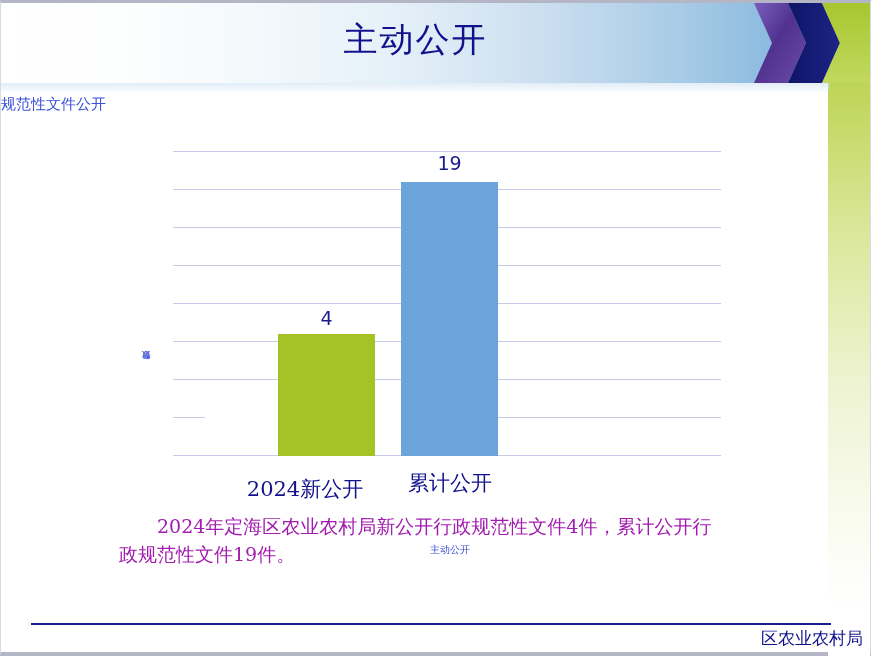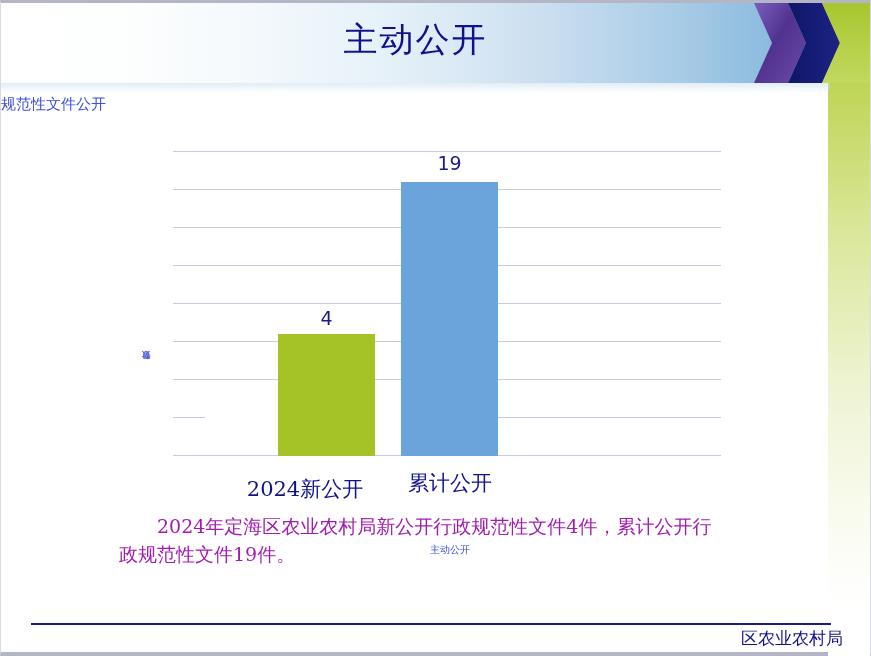--- a/index.html
+++ b/index.html
@@ -126,21 +126,21 @@
 
   
   #footer-rule {
     position:absolute;
     left:30px; top:620px; width:800px; height:2px;
     background:#1a1a8c;
     z-index:3;
   }
   #footer-text {
     position:absolute;
-    left:612px; top:624px; width:230px;
+    left:632px; top:624px; width:230px;
     text-align:right;
     font-size:17px; color:#11118c;
     font-family:"DejaVu Serif","Liberation Serif",serif;
     z-index:3;
     white-space:nowrap;
   }
 </style>
 </head>
 <body>
 

